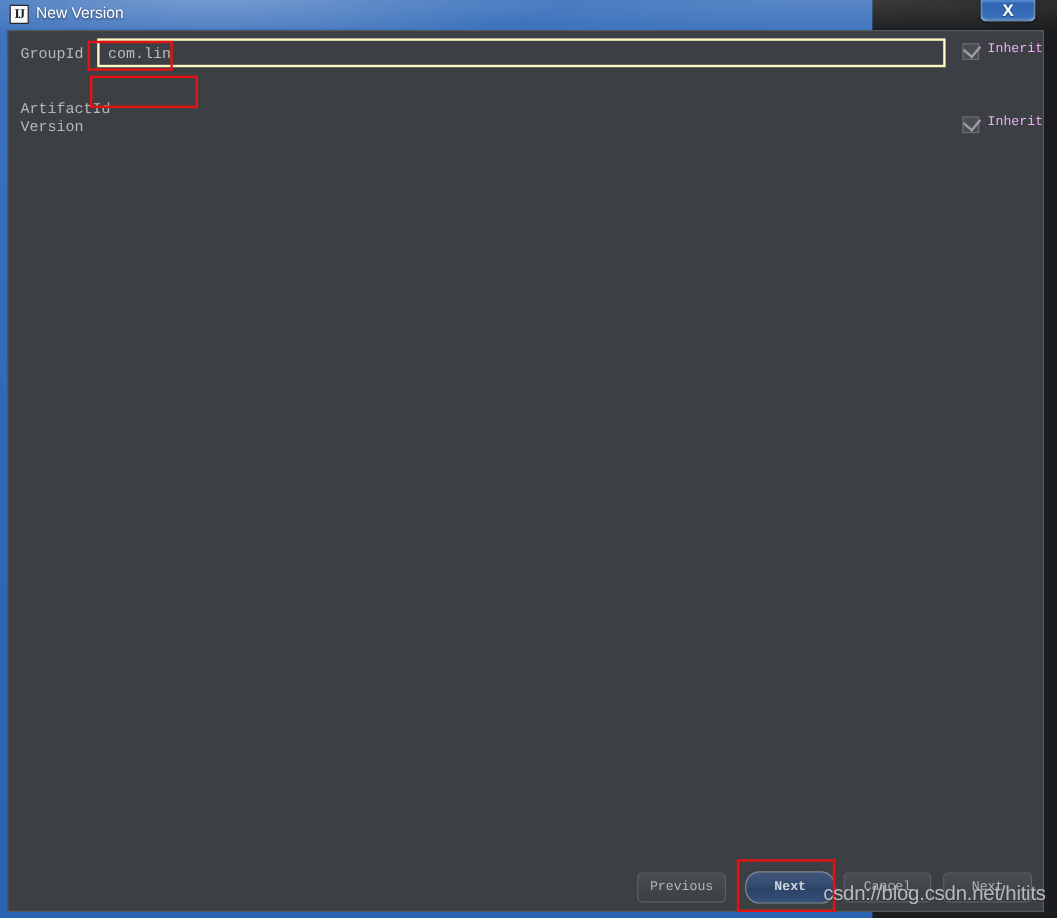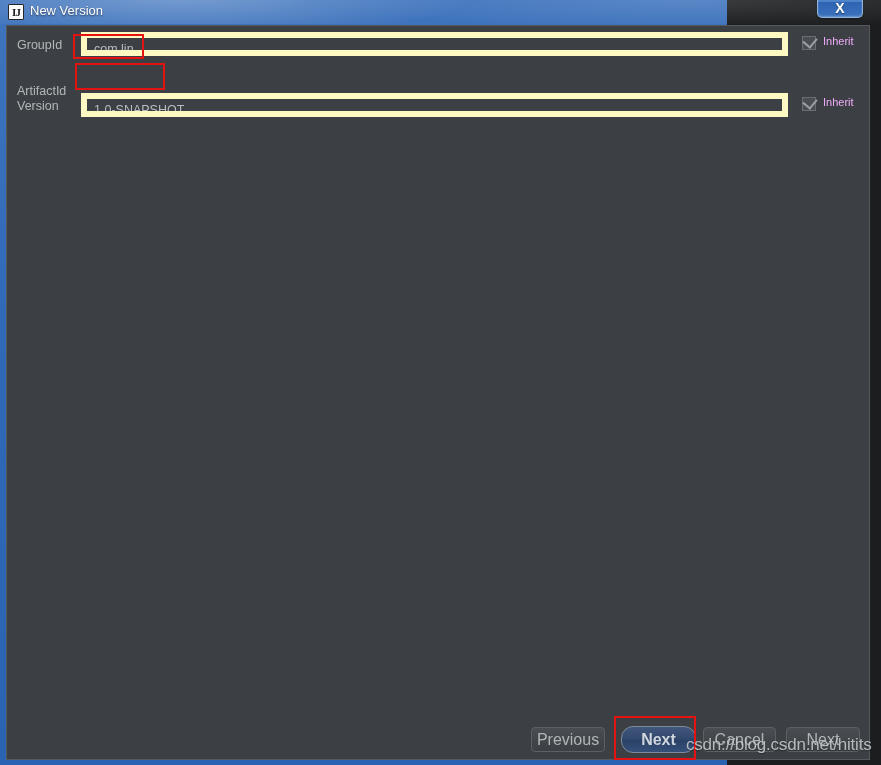--- a/index.html
+++ b/index.html
@@ -99,20 +99,21 @@
   #dialog {
     position: absolute;
     left: 6px;
     top: 25px;
     width: 864px;
     height: 735px;
     background: #3c4044;
     border: 1px solid #55595d;
     box-sizing: border-box;
     overflow: hidden;
+    font-family: Liberation Mono, monospace;
   }
 
   
   .form-row {
     position: absolute;
     left: 0;
     width: 864px;
     height: 30px;
   }
   .row-label {
@@ -124,21 +125,21 @@
     color: #b4b7ba;
     white-space: nowrap;
   }
   .field {
     position: absolute;
     left: 74px;
     top: 0px;
     width: 707px;
     height: 24px;
     background: #3c4044;
-    border: 6px solid #fef9c3;
+    border: 2px solid #fef9c3;
     box-sizing: border-box;
     color: #b9bcbf;
     font-size: 12.5px;
     line-height: 22px;
     padding-left: 7px;
     white-space: nowrap;
     overflow: hidden;
   }
   .inherit-box {
     position: absolute;
@@ -185,21 +186,21 @@
 
   
   .btn {
     position: absolute;
     height: 25px;
     border-radius: 4px;
     box-sizing: border-box;
     display: flex;
     align-items: center;
     justify-content: center;
-    font-size: 16px;
+    font-size: 11px;
     white-space: nowrap;
     cursor: default;
     text-align: center;
   }
   .btn-default {
     background: linear-gradient(180deg, #4a4e53 0%, #42464a 52%, #3c4044 100%);
     border: 1px solid #5c6064;
     color: #b2b5b8;
   }
   .btn-primary {
@@ -249,21 +250,20 @@
         <div class="inherit-label">Inherit</div>
       </div>
     </div>
 
     <div class="form-row" style="top:52px;">
       <div class="row-label">ArtifactId</div>
     </div>
 
     <div class="form-row" style="top:67px;">
       <div class="row-label">Version</div>
-      <div class="field">1.0-SNAPSHOT</div>
       <div class="inherit-box">
         <div class="checkbox">
           <div class="tick"></div>
         </div>
         <div class="inherit-label">Inherit</div>
       </div>
     </div>
 
     <div class="btn btn-default" style="left:524px; top:701px; width:74px;">Previous</div>
 

